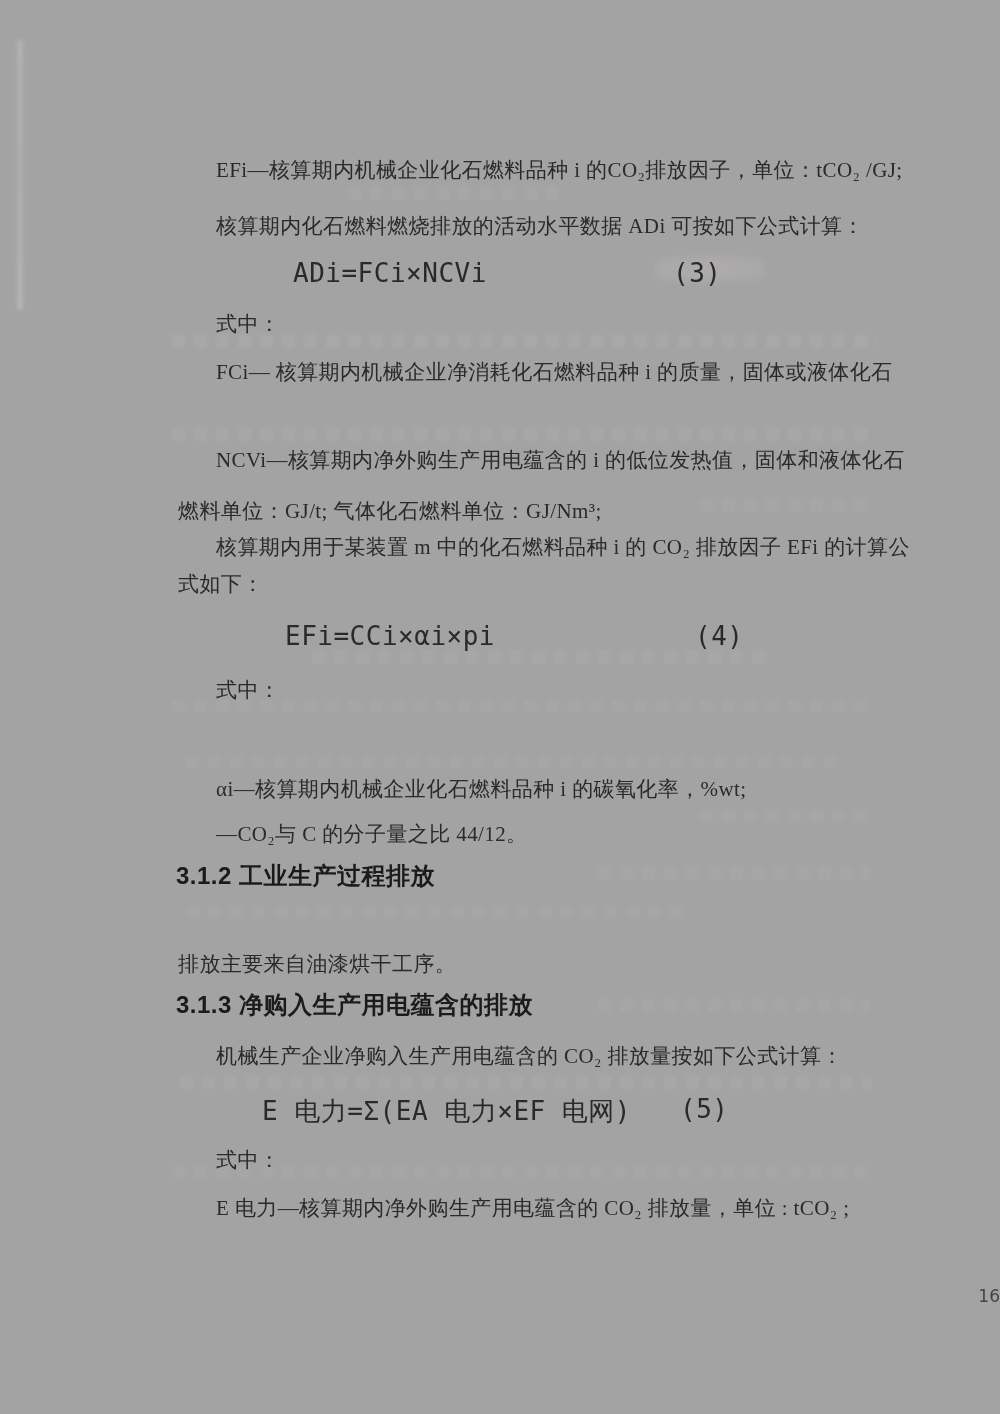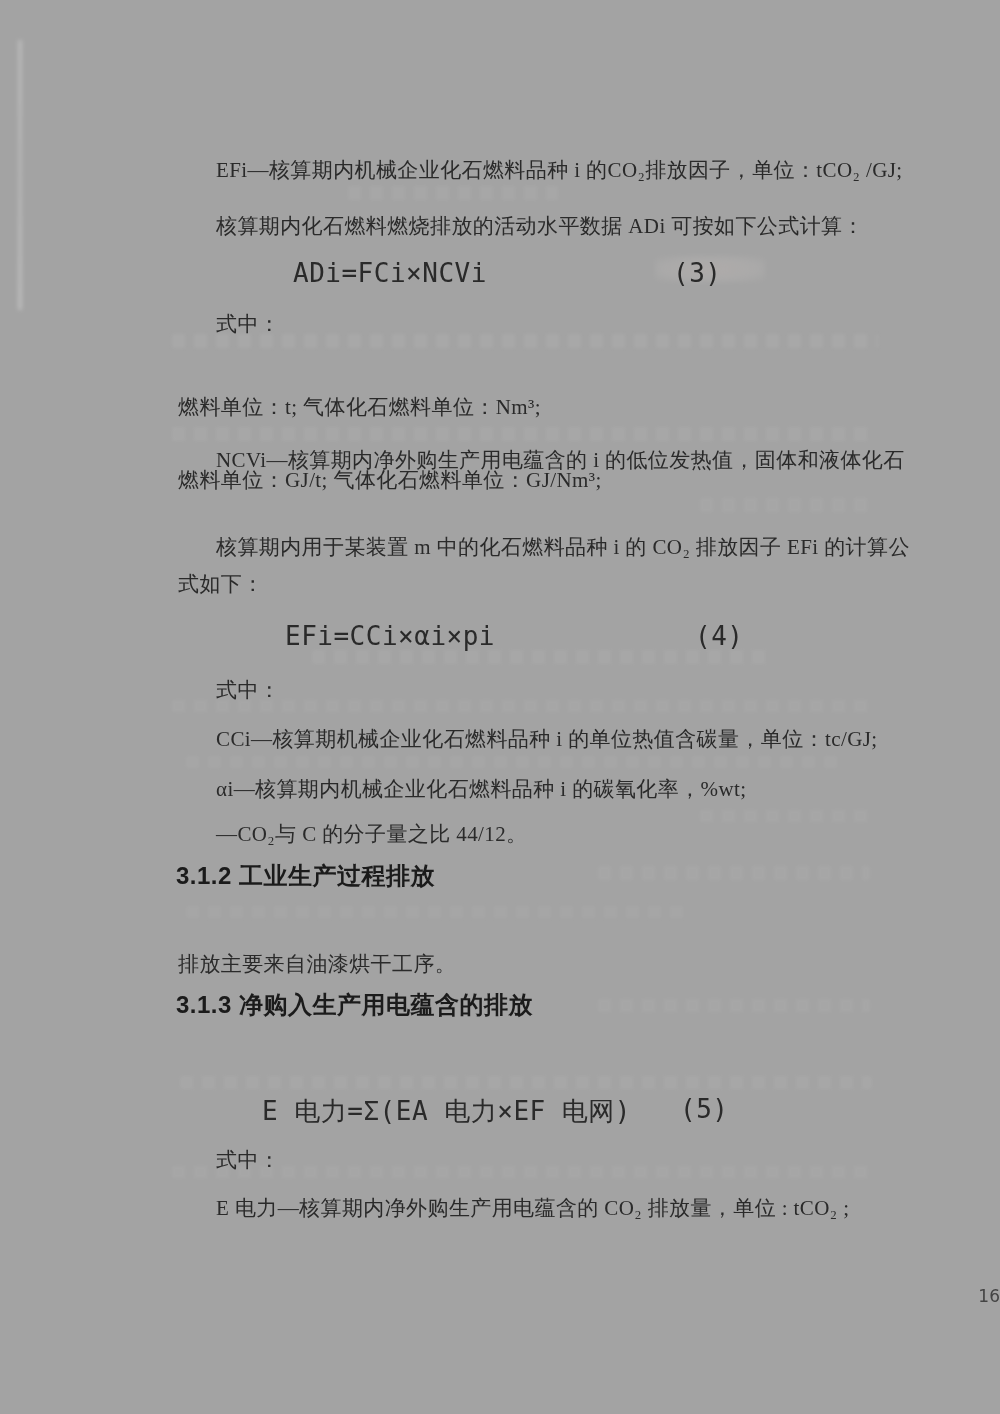--- a/index.html
+++ b/index.html
@@ -99,42 +99,42 @@
 
   <div class="ln indent" style="top:156px">EFi—核算期内机械企业化石燃料品种 i 的CO₂排放因子，单位：tCO₂ /GJ;</div>
   <div class="ln indent" style="top:212px">核算期内化石燃料燃烧排放的活动水平数据 ADi 可按如下公式计算：</div>
 
   <div class="formula" style="left:293px;top:258px">
     <span>ADi=FCi×NCVi</span>
     <span class="fnum" style="left:380px">(3)</span>
   </div>
 
   <div class="ln indent" style="top:310px">式中：</div>
-  <div class="ln" style="top:393px">燃料单位：t; 气体化石燃料单位：Nm³;</div>
+  <div class="ln indent" style="top:358px">FCi— 核算期内机械企业净消耗化石燃料品种 i 的质量，固体或液体化石</div>
   <div class="ln indent" style="top:446px">NCVi—核算期内净外购生产用电蕴含的 i 的低位发热值，固体和液体化石</div>
-  <div class="ln" style="top:466px">燃料单位：GJ/t; 气体化石燃料单位：GJ/Nm³;</div>
+  <div class="ln" style="top:497px">燃料单位：GJ/t; 气体化石燃料单位：GJ/Nm³;</div>
   <div class="ln indent" style="top:533px">核算期内用于某装置 m 中的化石燃料品种 i 的 CO₂ 排放因子 EFi 的计算公</div>
   <div class="ln" style="top:570px">式如下：</div>
 
   <div class="formula" style="left:285px;top:621px">
     <span>EFi=CCi×αi×pi</span>
     <span class="fnum" style="left:410px">(4)</span>
   </div>
 
   <div class="ln indent" style="top:676px">式中：</div>
-  <div class="ln indent" style="top:725px">CCi—核算期机械企业化石燃料品种 i 的单位热值含碳量，单位：tc/GJ;</div>
   <div class="ln indent" style="top:775px">αi—核算期内机械企业化石燃料品种 i 的碳氧化率，%wt;</div>
   <div class="ln indent" style="top:820px">—CO₂与 C 的分子量之比 44/12。</div>
 
   <div class="hd" style="top:860px">3.1.2 工业生产过程排放</div>
 
   <div class="ln" style="top:950px">排放主要来自油漆烘干工序。</div>
 
   <div class="hd" style="top:989px">3.1.3 净购入生产用电蕴含的排放</div>
 
+  <div class="ln indent" style="top:1042px">机械生产企业净购入生产用电蕴含的 CO₂ 排放量按如下公式计算：</div>
 
   <div class="formula" style="left:262px;top:1094px">
     <span>E 电力=Σ(EA 电力×EF 电网)</span>
     <span class="fnum" style="left:418px">(5)</span>
   </div>
 
   <div class="ln indent" style="top:1146px">式中：</div>
   <div class="ln indent" style="top:1194px">E 电力—核算期内净外购生产用电蕴含的 CO₂ 排放量，单位 : tCO₂ ;</div>
 
   <div class="pagenum" style="top:1286px">16</div>

